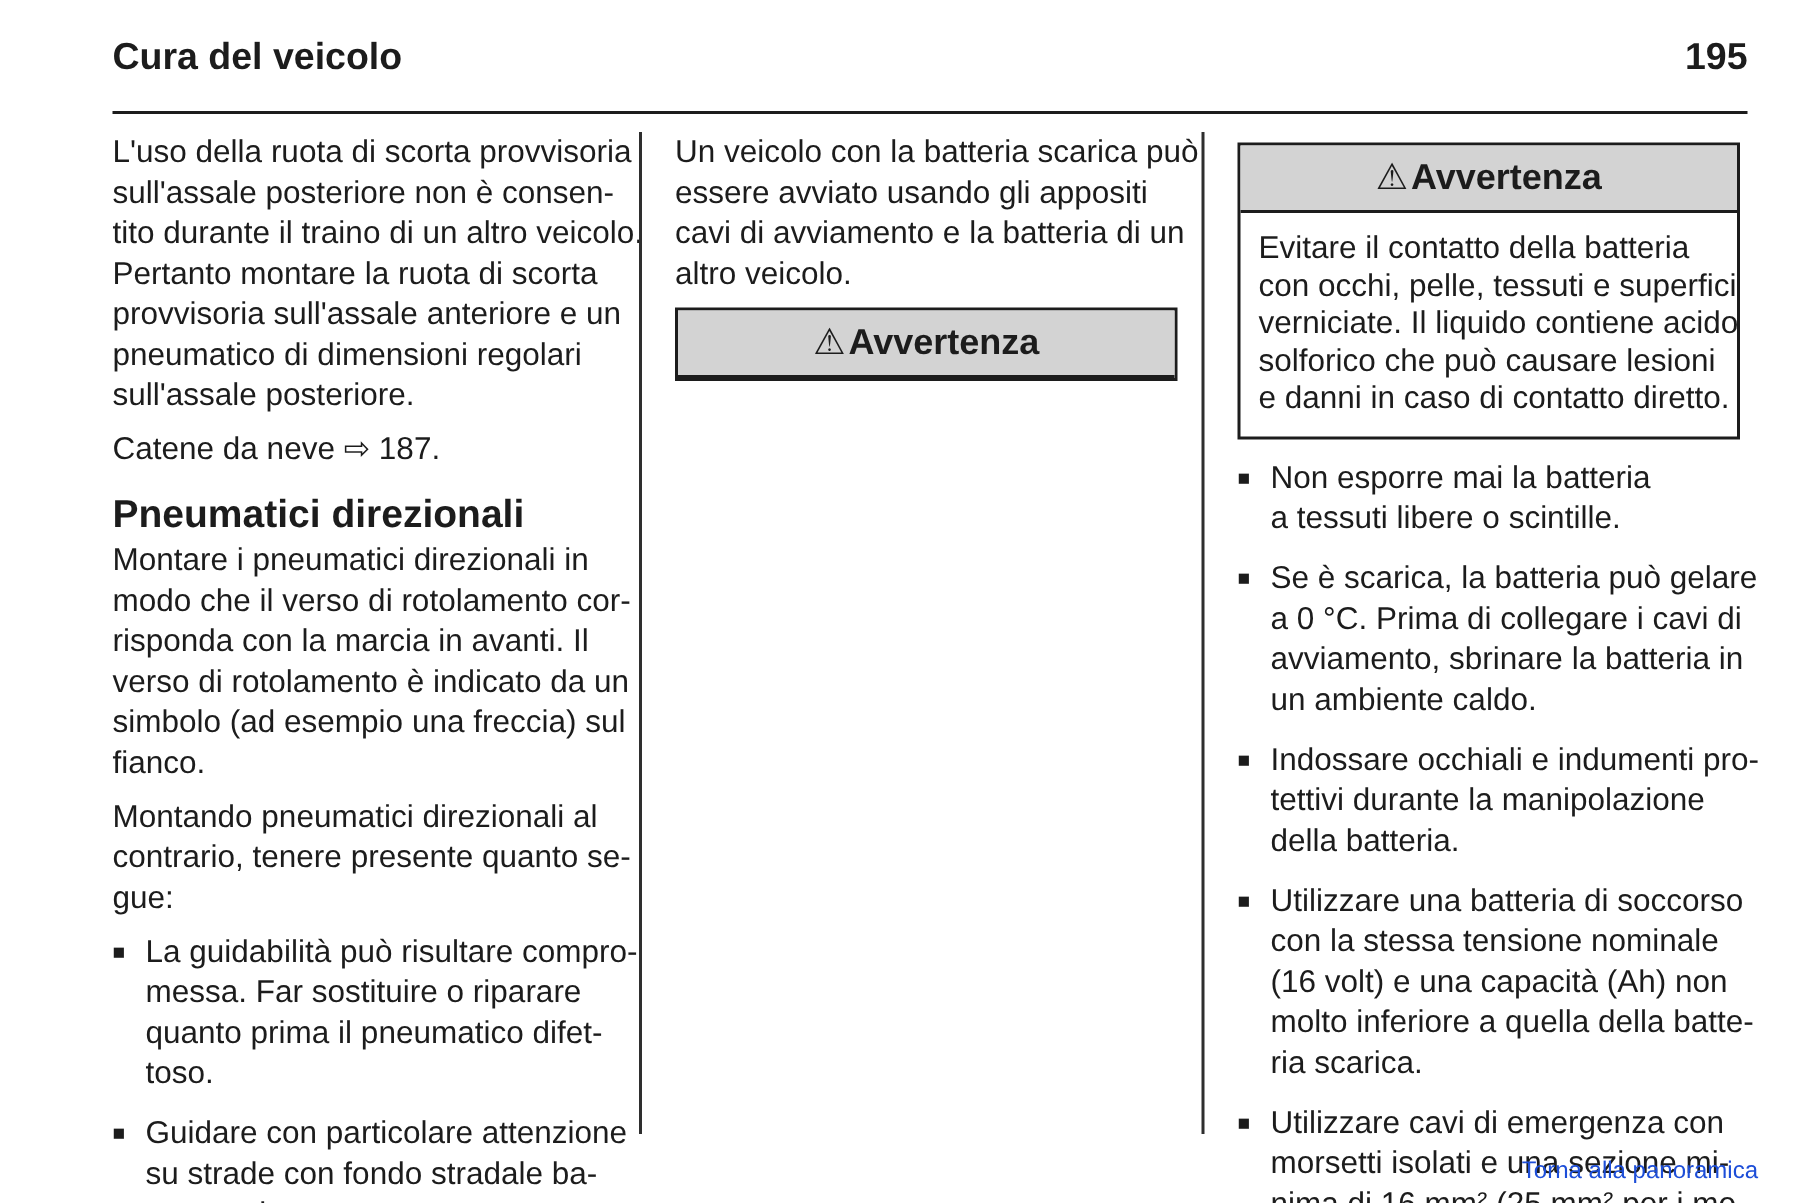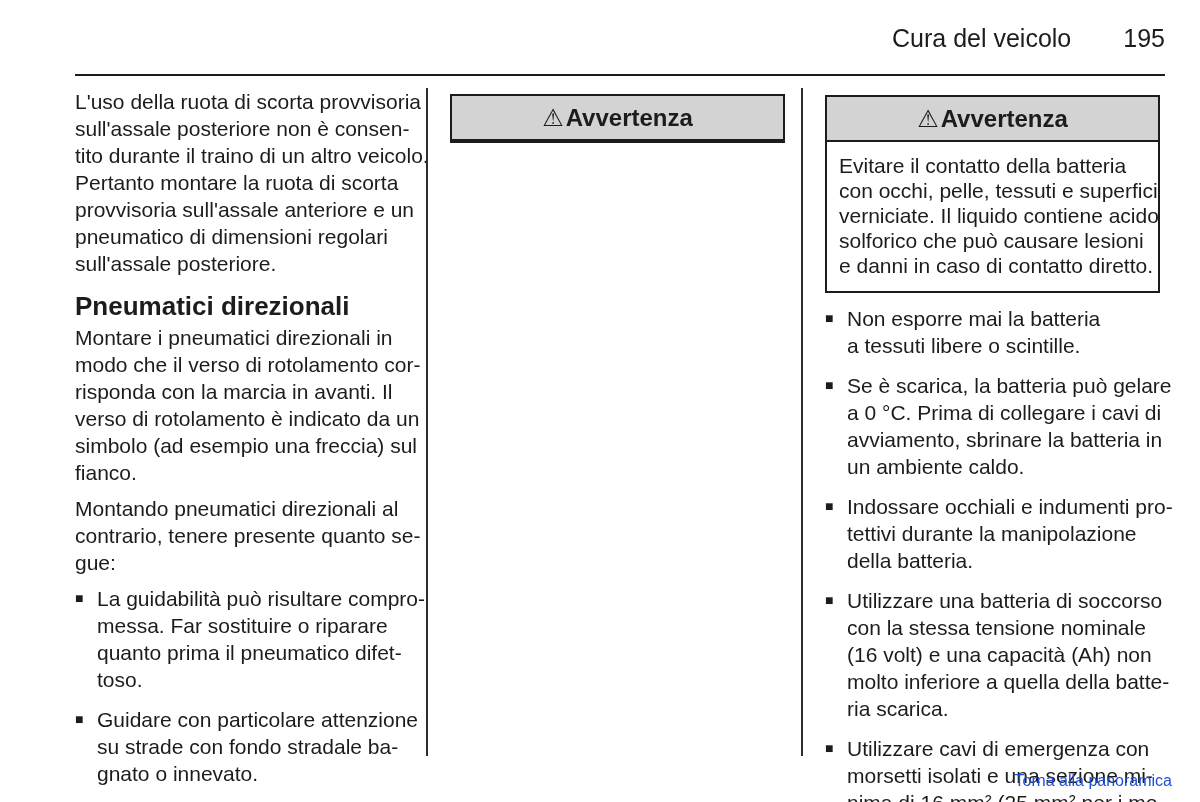--- a/index.html
+++ b/index.html
@@ -8,22 +8,22 @@
     width:1200px;height:802px;
     background:#ffffff;
     font-family:"Liberation Sans","DejaVu Sans",sans-serif;
     color:#1c1c1c;
     overflow:hidden;
     box-sizing:border-box;
   }
   
   .pagehead{
     position:absolute;top:24px;left:75px;right:35px;
-    display:flex;justify-content:flex-end;align-items:baseline;gap:52px;
-    font-weight:400;font-size:25px;
+    display:flex;justify-content:space-between;align-items:baseline;gap:52px;
+    font-weight:700;font-size:25px;
   }
   .hrule{
     position:absolute;top:74px;left:75px;width:1090px;height:2px;
     background:#1c1c1c;
   }
   
   .cols{
     position:absolute;top:88px;left:75px;
     display:flex;align-items:stretch;
     height:668px;
@@ -104,20 +104,21 @@
   <main class="cols">
 
     <section class="col">
       <p class="para">L'uso della ruota di scorta provvisoria
 sull'assale posteriore non è consen-
 tito durante il traino di un altro veicolo.
 Pertanto montare la ruota di scorta
 provvisoria sull'assale anteriore e un
 pneumatico di dimensioni regolari
 sull'assale posteriore.</p>
+      <p class="para"><span>Catene da neve </span><span>⇨</span><span> 187.</span></p>
       <h2 class="h2">Pneumatici direzionali</h2>
       <p class="para">Montare i pneumatici direzionali in
 modo che il verso di rotolamento cor-
 risponda con la marcia in avanti. Il
 verso di rotolamento è indicato da un
 simbolo (ad esempio una freccia) sul
 fianco.</p>
       <p class="para">Montando pneumatici direzionali al
 contrario, tenere presente quanto se-
 gue:</p>
@@ -134,20 +135,24 @@
           <span class="btext">Guidare con particolare attenzione
 su strade con fondo stradale ba-
 gnato o innevato.</span>
         </li>
       </ul>
     </section>
 
     <div class="vdiv"></div>
 
     <section class="col">
+      <p class="para">Un veicolo con la batteria scarica può
+essere avviato usando gli appositi
+cavi di avviamento e la batteria di un
+altro veicolo.</p>
       <aside class="warnbox">
         <div class="warnhead">
           <span class="wicon">⚠</span>
           <span>Avvertenza</span>
         </div>
       </aside>
     </section>
 
     <div class="vdiv"></div>
 

